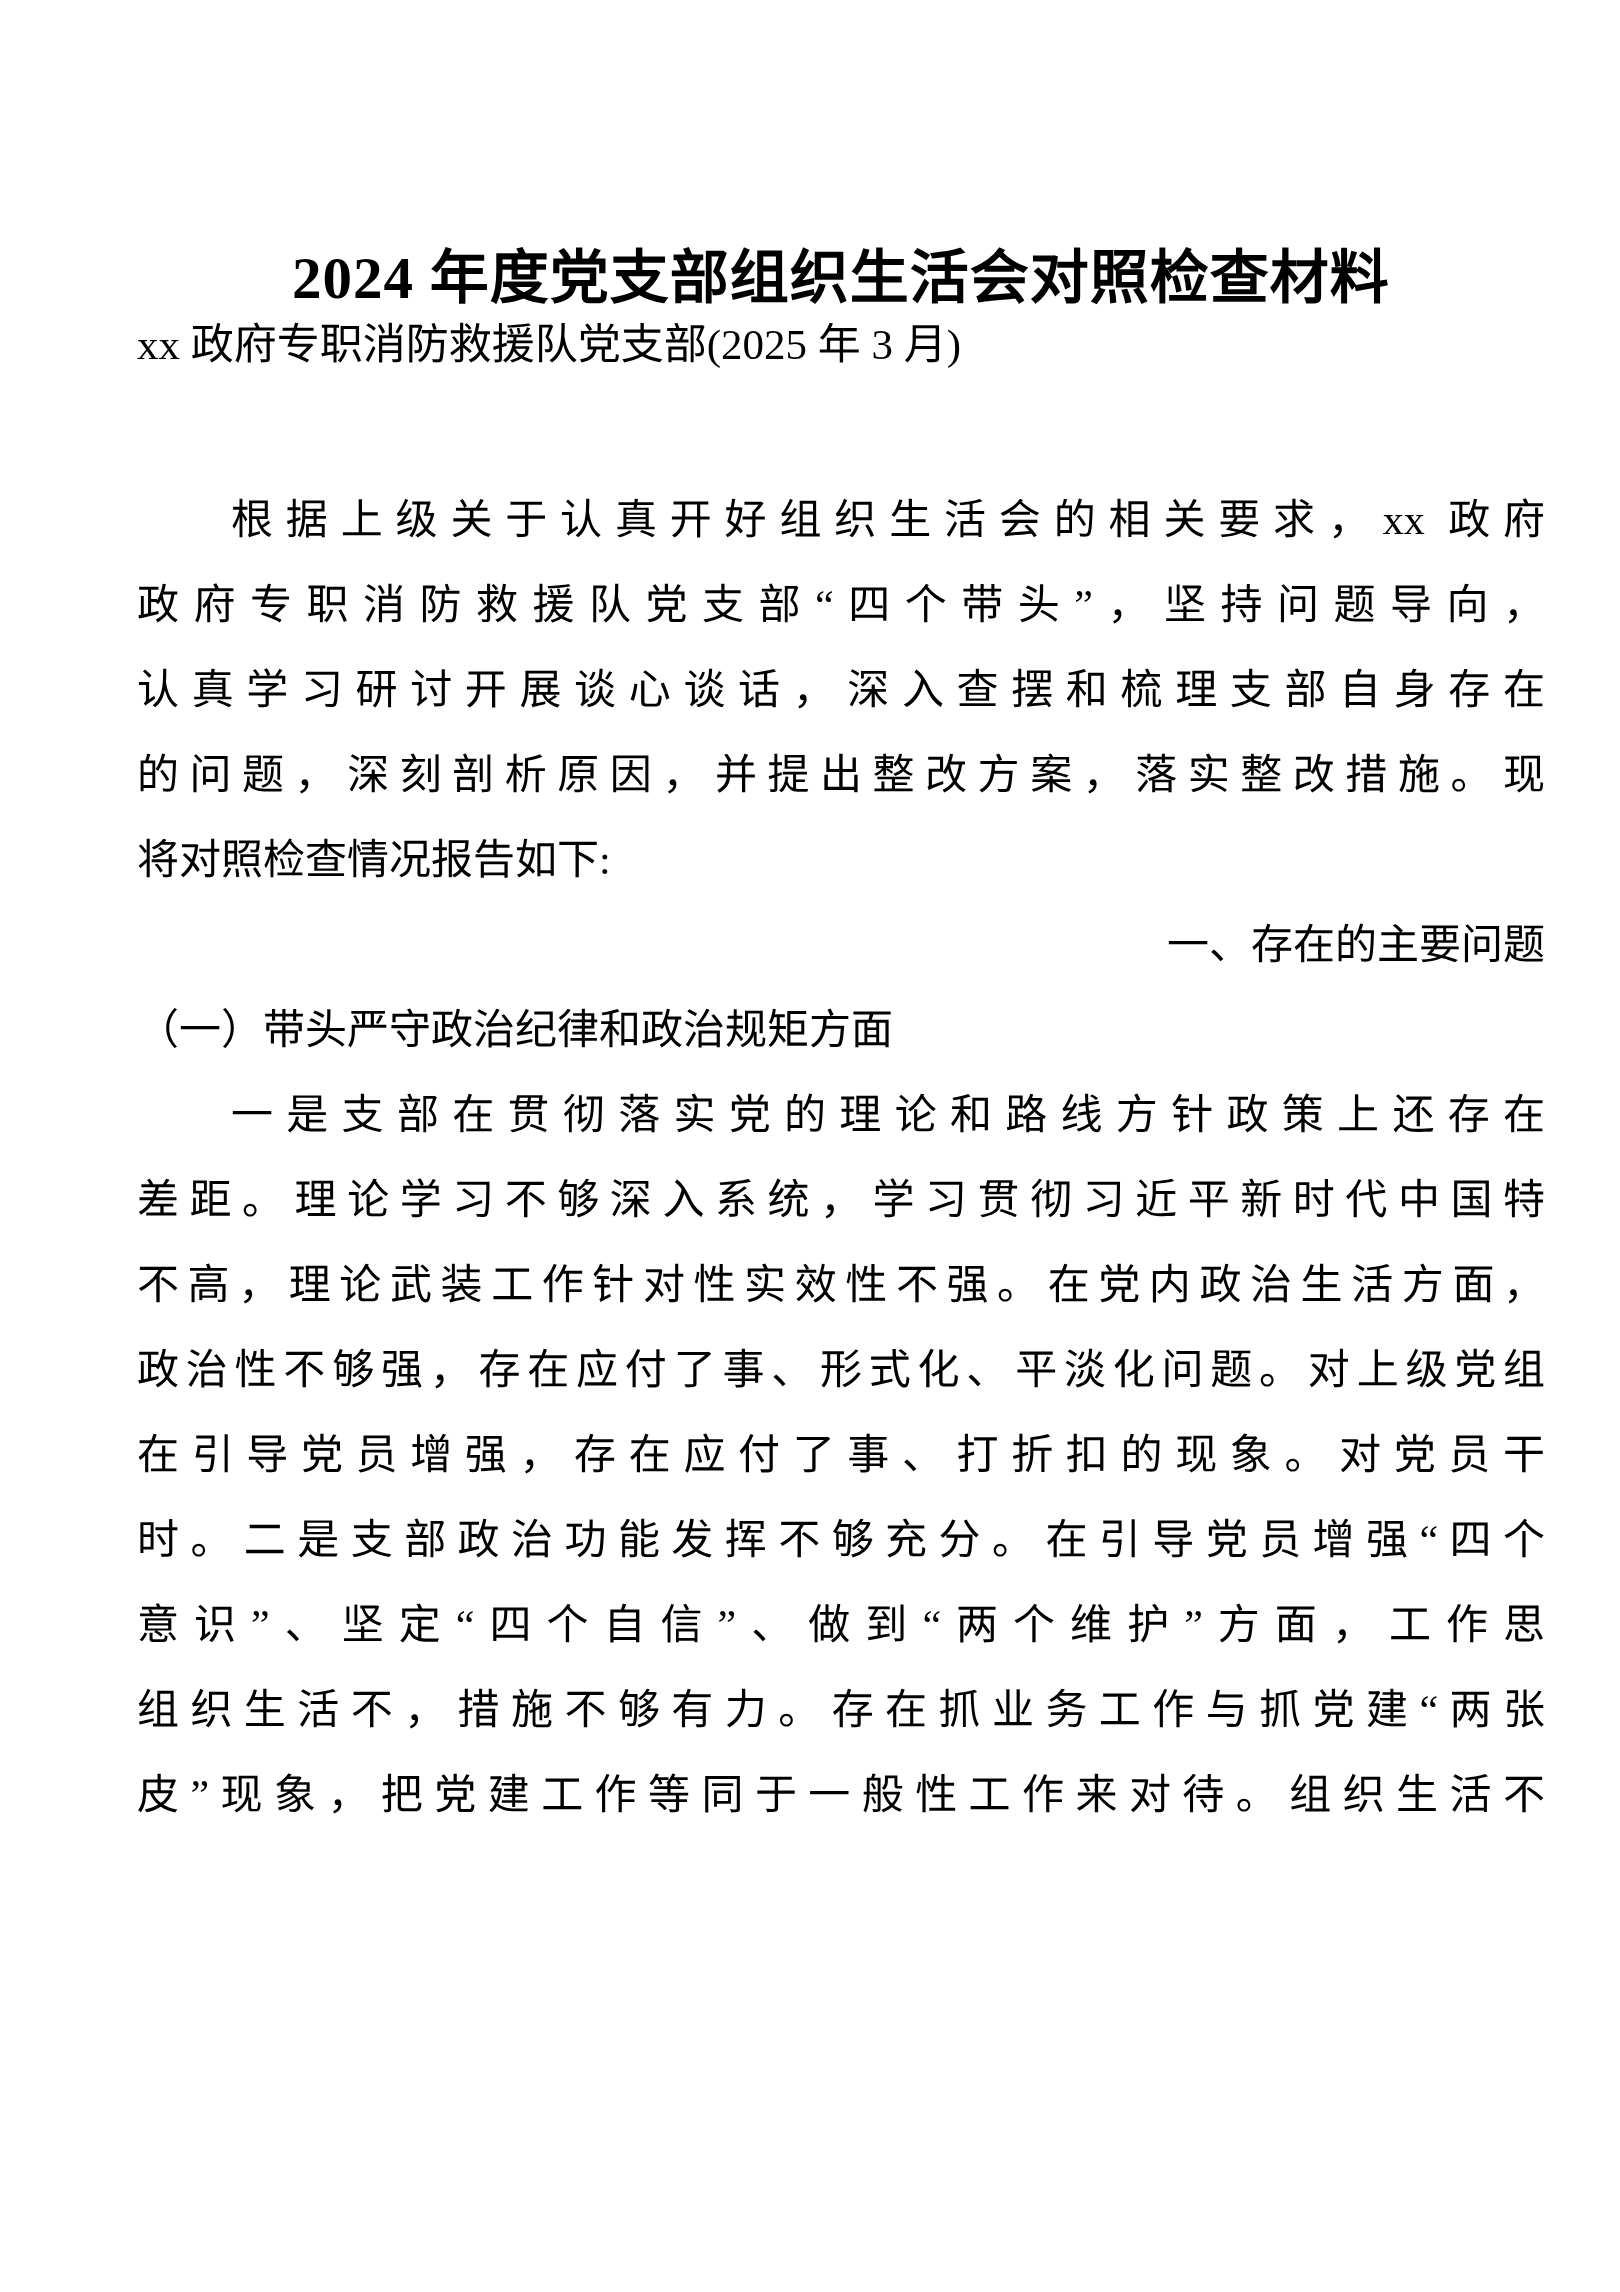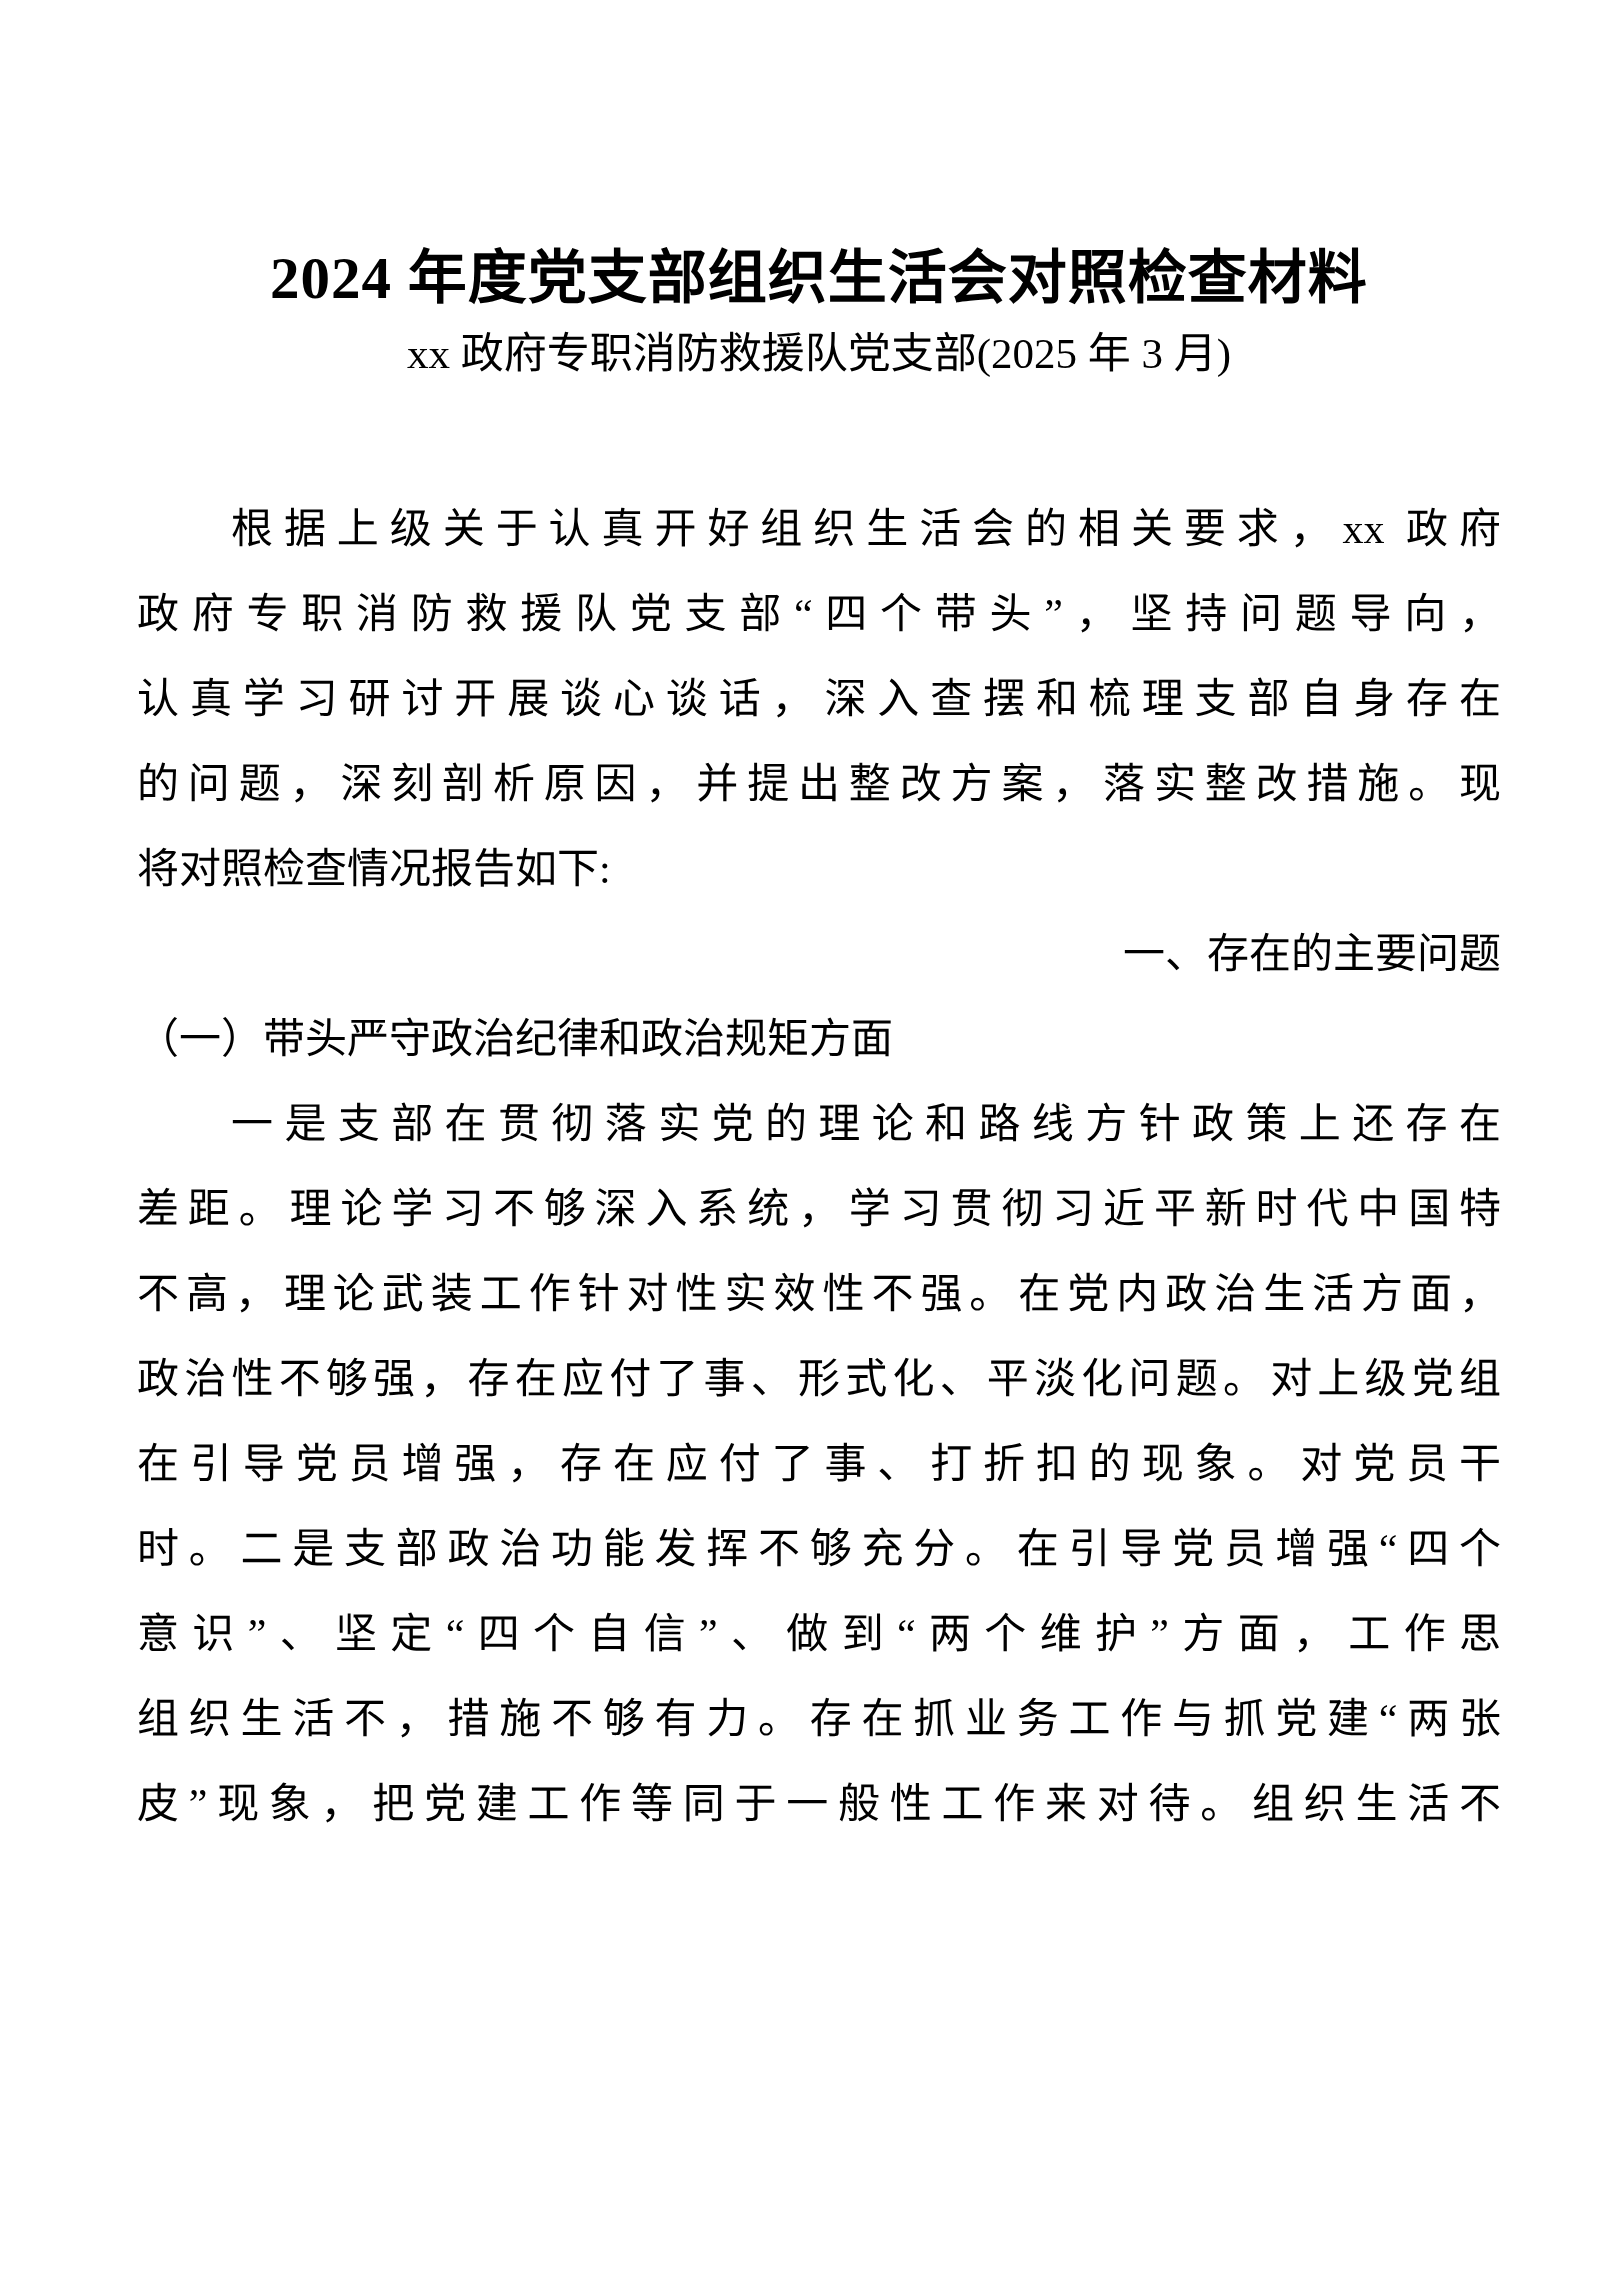--- a/index.html
+++ b/index.html
@@ -11,35 +11,35 @@
     height: 2293px;
     background: #ffffff;
     color: #000000;
     font-family: "Liberation Serif", "DejaVu Sans", sans-serif;
     overflow: hidden;
   }
   .page {
     box-sizing: border-box;
     width: 1620px;
     height: 2181px;
-    padding: 241px 119px 0 137px;
+    padding: 241px 75px 0 137px;
     background: #ffffff;
   }
   .doc-title {
     margin: 0;
     text-align: center;
     font-size: 59px;
     font-weight: bold;
     line-height: 74px;
     white-space: nowrap;
     letter-spacing: 1px;
   }
   .doc-subtitle {
-    margin: 11px 0 0 0;
-    text-align: center;
+    margin: 2px 0 0 0;
+    text-align: left;
     font-size: 43px;
     font-weight: normal;
     line-height: 55px;
     white-space: nowrap;
   }
   .doc-body {
     margin-top: 106px;
     font-size: 42px;
     line-height: 85px;
     overflow: hidden;

